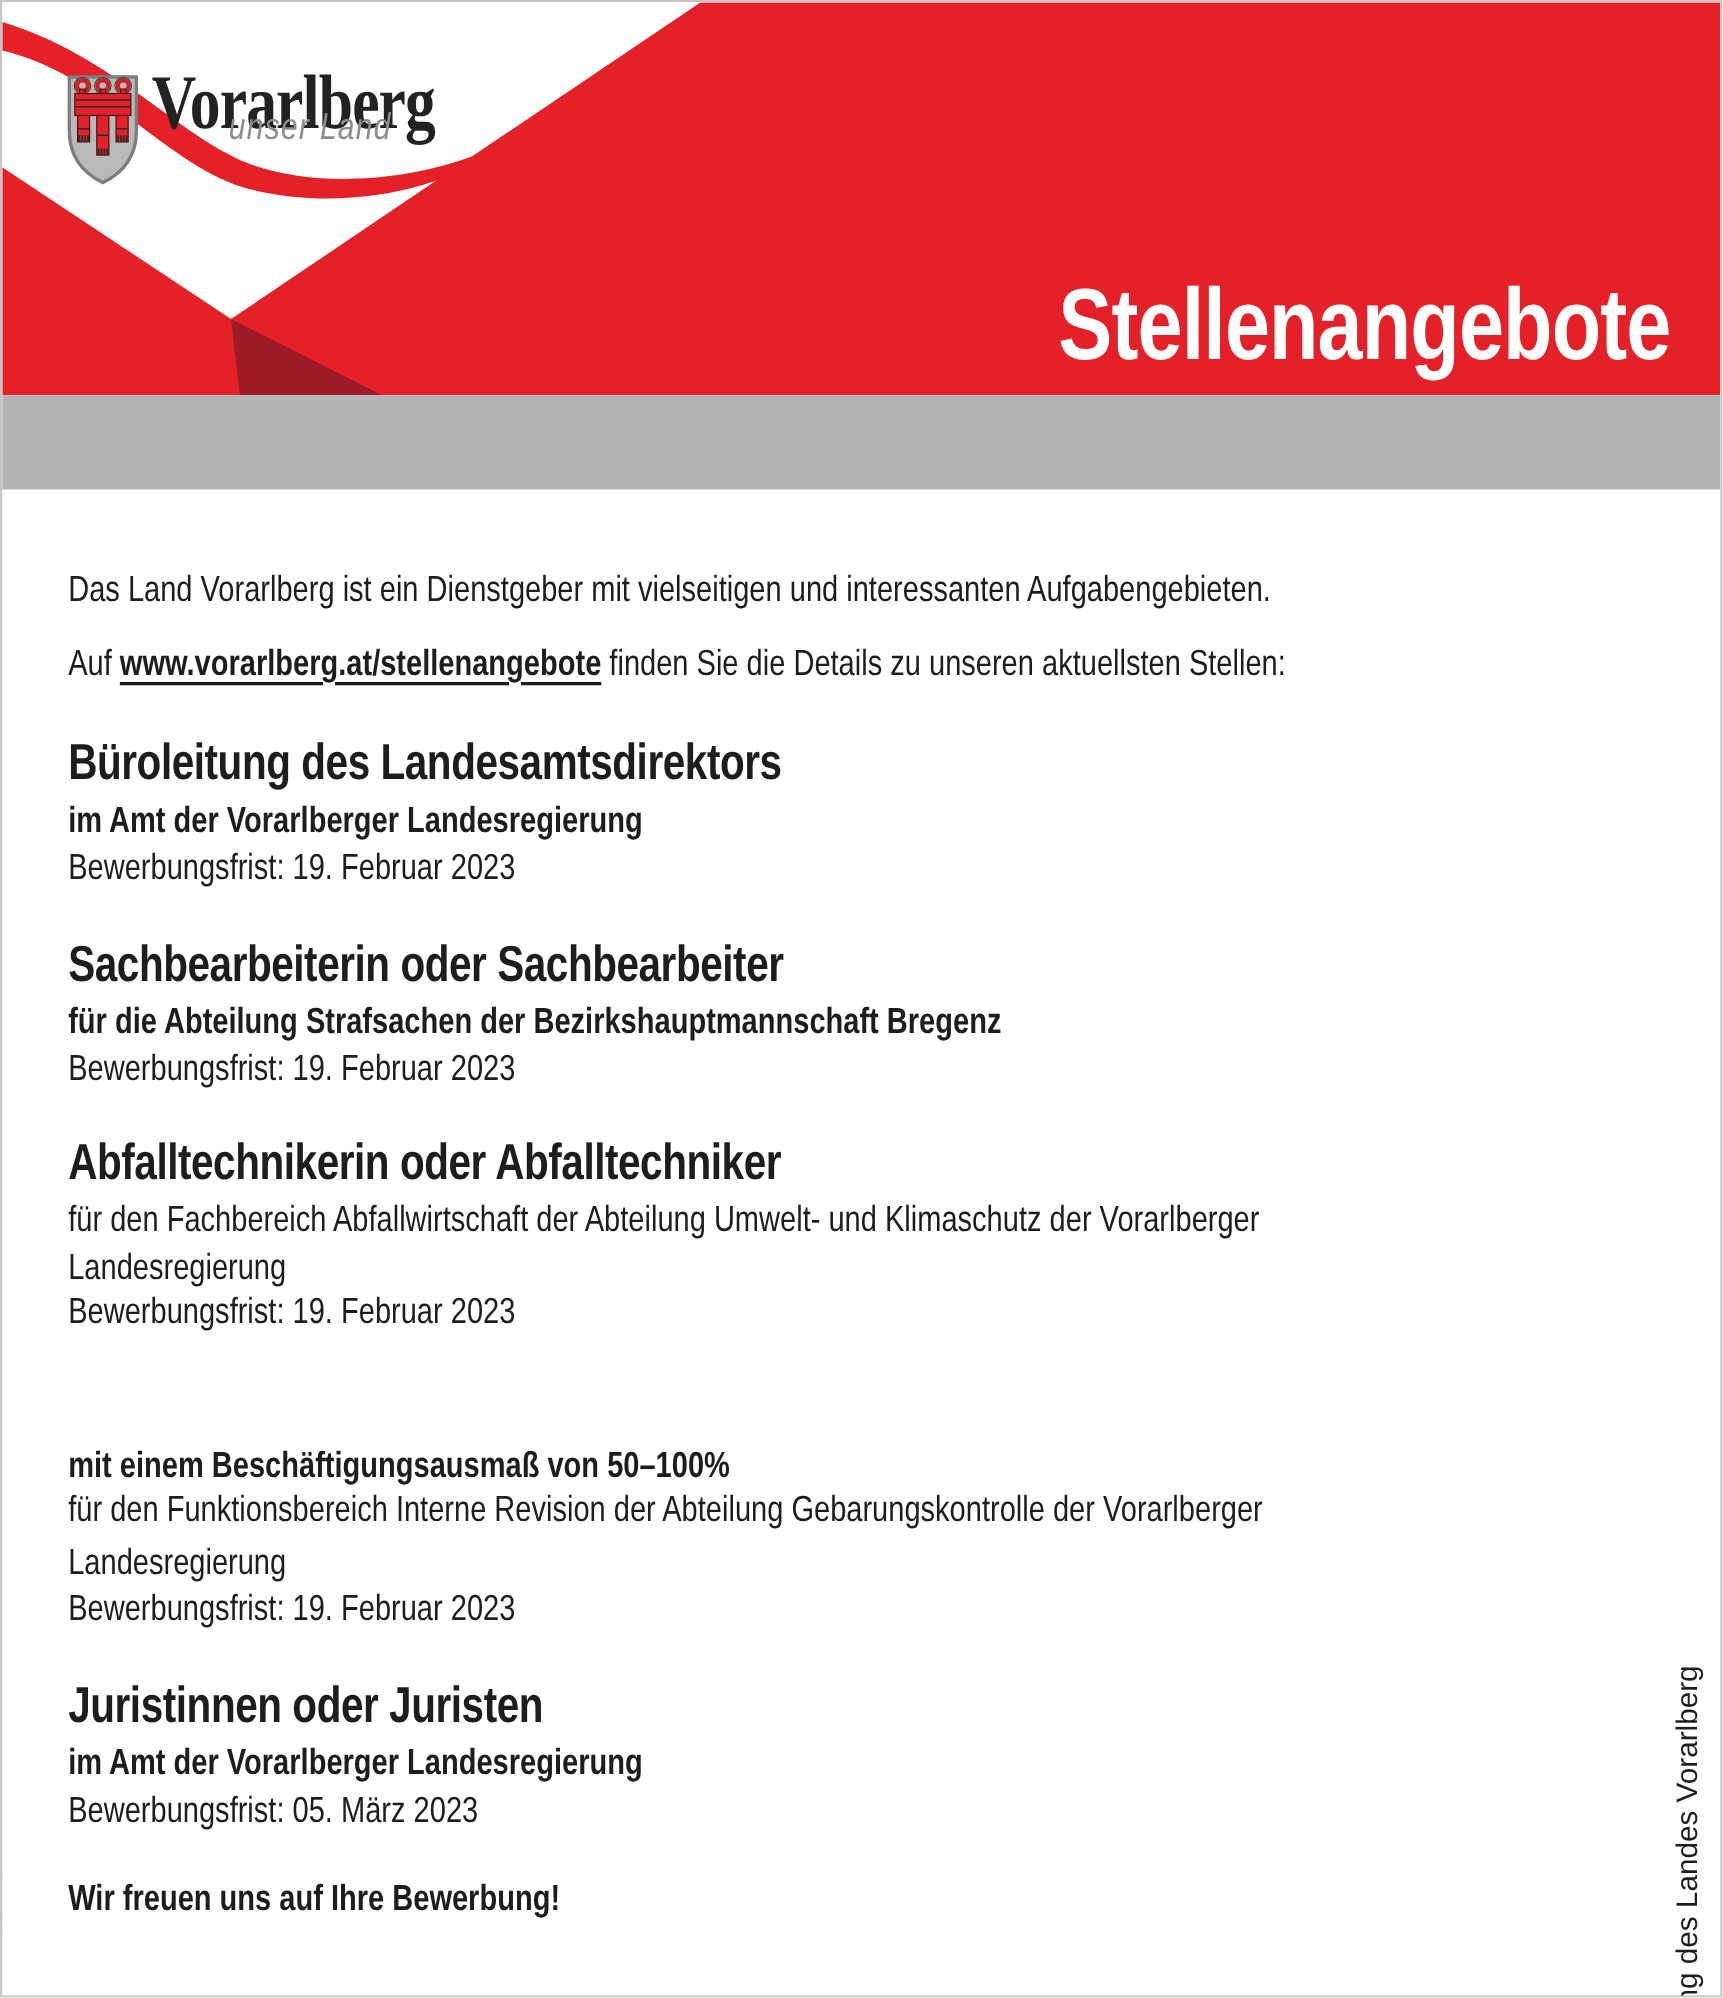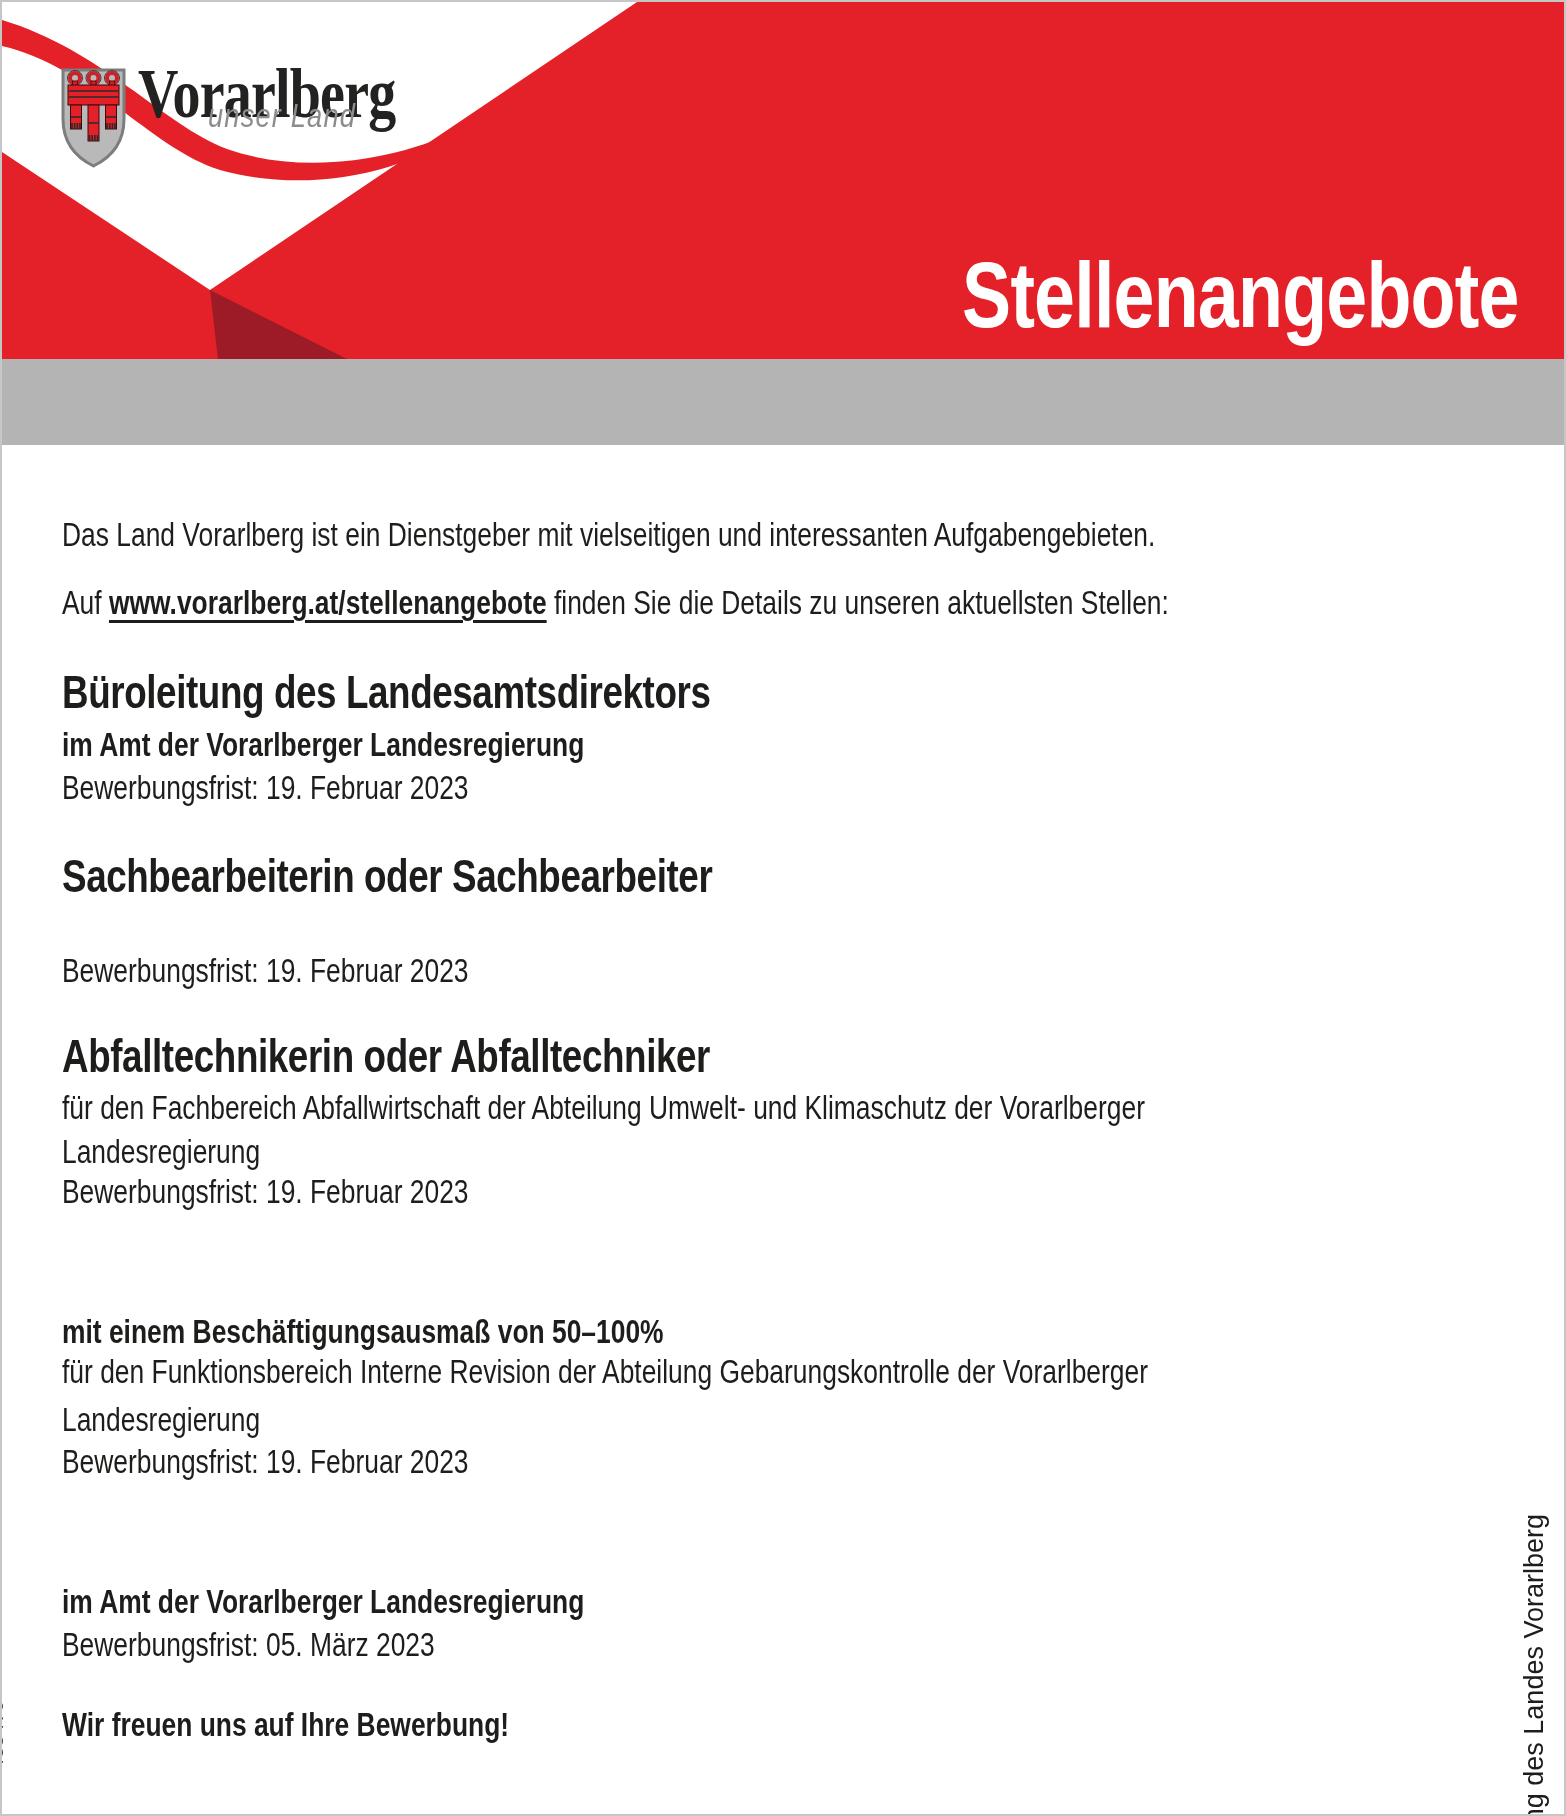--- a/index.html
+++ b/index.html
@@ -110,20 +110,23 @@
   <div class="line t-bold" style="top:722px">
     <span class="cx">im Amt der Vorarlberger Landesregierung</span>
   </div>
   <div class="line t-body" style="top:765px">
     <span class="cx">Bewerbungsfrist: 19. Februar 2023</span>
   </div>
 
   <div class="line t-h1" style="top:849px">
     <span class="cx">Sachbearbeiterin oder Sachbearbeiter</span>
   </div>
+  <div class="line t-bold" style="top:905px">
+    <span class="cx">für die Abteilung Strafsachen der Bezirkshauptmannschaft Bregenz</span>
+  </div>
   <div class="line t-body" style="top:948px">
     <span class="cx">Bewerbungsfrist: 19. Februar 2023</span>
   </div>
 
   <div class="line t-body" style="top:1085px">
     <span class="cx">für den Fachbereich Abfallwirtschaft der Abteilung Umwelt- und Klimaschutz der Vorarlberger</span>
   </div>
   <div class="line t-h1" style="top:1029px">
     <span class="cx">Abfalltechnikerin oder Abfalltechniker</span>
   </div>
@@ -140,20 +143,23 @@
   <div class="line t-body" style="top:1349px">
     <span class="cx">für den Funktionsbereich Interne Revision der Abteilung Gebarungskontrolle der Vorarlberger</span>
   </div>
   <div class="line t-body" style="top:1397px">
     <span class="cx">Landesregierung</span>
   </div>
   <div class="line t-body" style="top:1439px">
     <span class="cx">Bewerbungsfrist: 19. Februar 2023</span>
   </div>
 
+  <div class="line t-h1" style="top:1522px">
+    <span class="cx">Juristinnen oder Juristen</span>
+  </div>
   <div class="line t-bold" style="top:1579px">
     <span class="cx">im Amt der Vorarlberger Landesregierung</span>
   </div>
   <div class="line t-body" style="top:1622px">
     <span class="cx">Bewerbungsfrist: 05. März 2023</span>
   </div>
 
   <div class="line t-bold" style="top:1702px">
     <span class="cx">Wir freuen uns auf Ihre Bewerbung!</span>
   </div>

